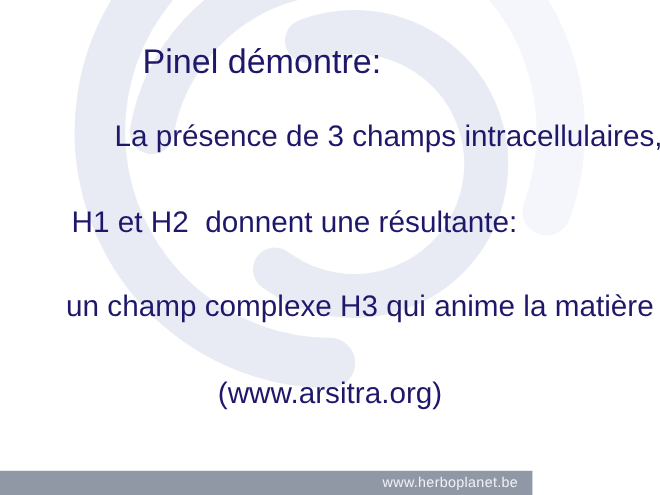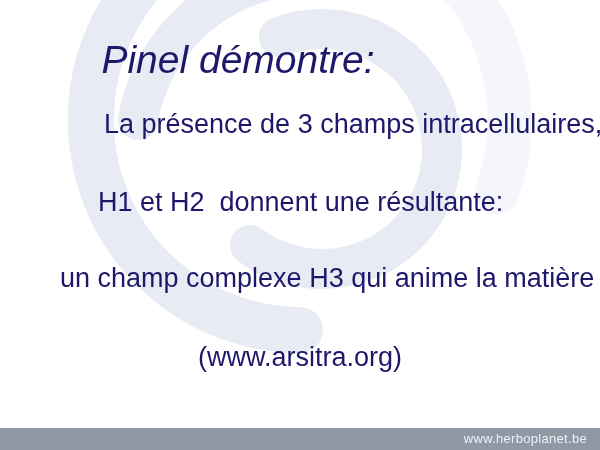--- a/index.html
+++ b/index.html
@@ -37,42 +37,41 @@
     stroke-linecap: round;
   }
   .wm-main { stroke: var(--watermark-main); }
   .wm-faint { stroke: var(--watermark-faint); }
   .title {
     position: absolute;
     top: 38px;
     left: 0;
     width: 476px;
     text-align: center;
-    font-size: 39px;
+    font-size: 31px;
     color: var(--text);
     line-height: 1.15;
     white-space: pre;
-    font-style: italic;
   }
   .line {
     position: absolute;
     font-size: 27px;
     color: var(--text);
     line-height: 1.2;
     white-space: pre;
   }
   .line-1 { left: 68px; top: 108px; padding-left: 36px; }
-  .line-2 { left: 65px; top: 186px; margin-left: 33px; }
+  .line-2 { left: 65px; top: 186px; }
   .line-3 { left: 60px; top: 262px; text-align: center; }
   .line-4 { left: 0; top: 341px; width: 600px; text-align: center; }
   .footer-bar {
     position: absolute;
     left: 0;
     top: 428px;
-    width: 600px;
+    width: 484px;
     height: 22px;
     background: var(--footer-bg);
     display: flex;
     align-items: center;
     justify-content: flex-end;
     box-sizing: border-box;
     padding-right: 13px;
   }
   .footer-site {
     color: var(--footer-text);

